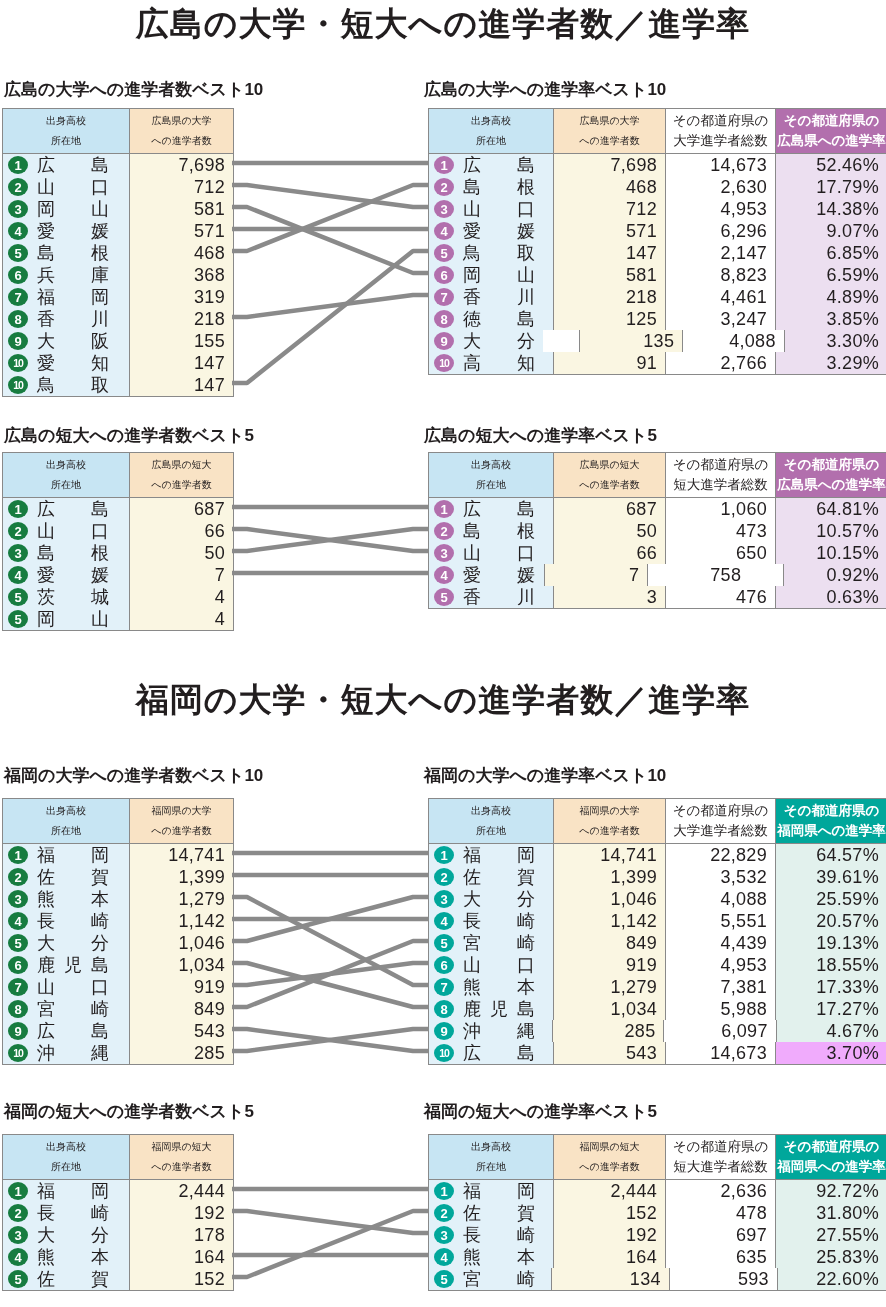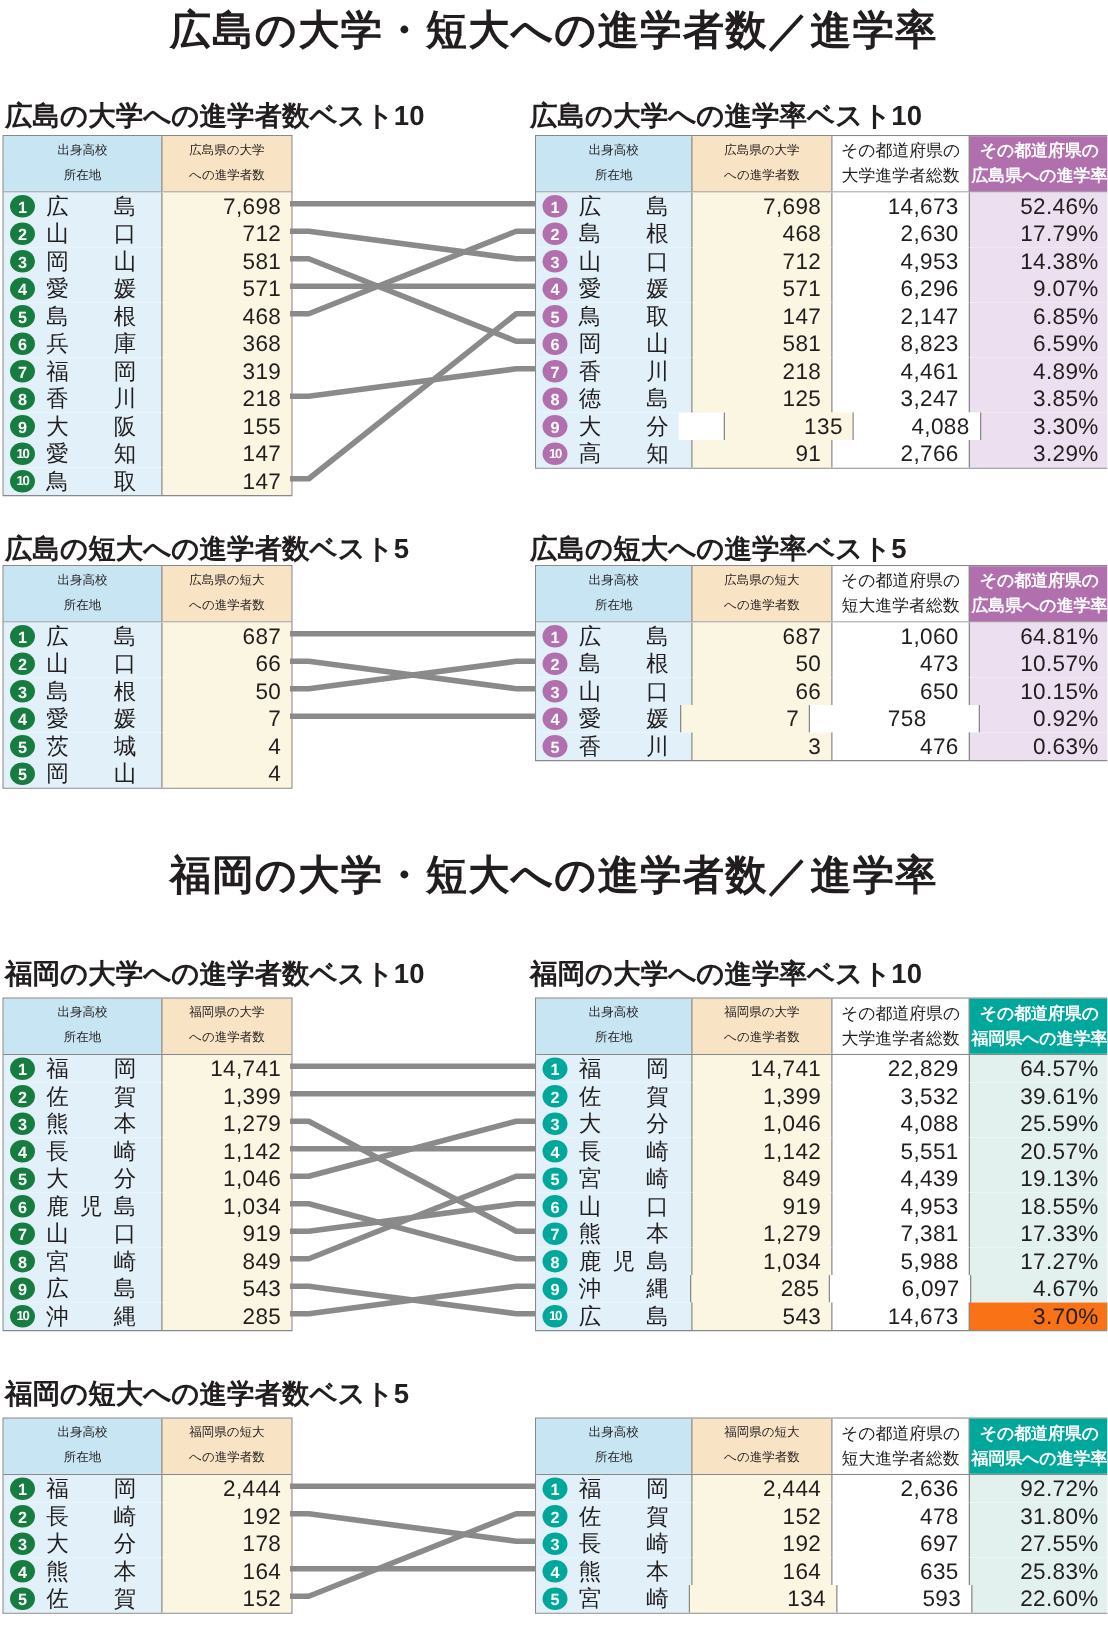--- a/index.html
+++ b/index.html
@@ -5,21 +5,21 @@
   html,body { margin:0; padding:0; background:#ffffff; }
   #canvas {
     position:relative; width:886px; height:1307px; background:#ffffff;
     font-family:"Liberation Sans", sans-serif; color:#221e1f; overflow:hidden;
   }
   .main-title {
     position:absolute; left:0; width:100%; text-align:center;
     font-size:33px; font-weight:bold; letter-spacing:1px; white-space:nowrap;
   }
   .subtitle {
-    position:absolute; font-size:22px; font-weight:bold; white-space:nowrap;
+    position:absolute; font-size:17px; font-weight:bold; white-space:nowrap;
   }
   .tbl {
     position:absolute; border:1px solid #898989; background:#ffffff;
     box-sizing:content-box;
   }
   .thead { display:flex; height:44px; border-bottom:1px solid #898989; }
   .th {
     box-sizing:border-box; display:flex; flex-direction:column;
     justify-content:center; align-items:center; height:44px; text-align:center;
   }
@@ -575,36 +575,37 @@
         <div class="td num" style="width: 113px; background: rgb(255, 255, 255);">6,097</div>
         <div class="td num" style="width: 112px; background: rgb(226, 241, 237);">4.67%</div>
       </div>
       <div class="trow">
         <div class="td c0" style="width: 124px; background: rgb(226, 241, 249);">
           <span class="badge badge-sm" style="background: rgb(0, 167, 155);">10</span>
           <span class="pref">広島</span>
         </div>
         <div class="td num" style="width: 112px; background: rgb(250, 246, 226);">543</div>
         <div class="td num" style="width: 110px; background: rgb(255, 255, 255);">14,673</div>
-        <div class="td num" style="width: 112px; background: #f97316;">3.70%</div>
+        <div class="td num" style="width: 112px; background: #f0abfc;">3.70%</div>
       </div>
     </div>
     <svg class="connector" width="196" height="268" style="left: 232px; top: 798px;">
       <path d="M 0 55 L 15 55 L 181 55 L 196 55" fill="none" stroke="#8a8a8a" stroke-width="4.5" stroke-linejoin="round"></path>
       <path d="M 0 77 L 15 77 L 181 77 L 196 77" fill="none" stroke="#8a8a8a" stroke-width="4.5" stroke-linejoin="round"></path>
       <path d="M 0 99 L 15 99 L 181 187 L 196 187" fill="none" stroke="#8a8a8a" stroke-width="4.5" stroke-linejoin="round"></path>
       <path d="M 0 121 L 15 121 L 181 121 L 196 121" fill="none" stroke="#8a8a8a" stroke-width="4.5" stroke-linejoin="round"></path>
       <path d="M 0 143 L 15 143 L 181 99 L 196 99" fill="none" stroke="#8a8a8a" stroke-width="4.5" stroke-linejoin="round"></path>
       <path d="M 0 165 L 15 165 L 181 209 L 196 209" fill="none" stroke="#8a8a8a" stroke-width="4.5" stroke-linejoin="round"></path>
       <path d="M 0 187 L 15 187 L 181 165 L 196 165" fill="none" stroke="#8a8a8a" stroke-width="4.5" stroke-linejoin="round"></path>
       <path d="M 0 209 L 15 209 L 181 143 L 196 143" fill="none" stroke="#8a8a8a" stroke-width="4.5" stroke-linejoin="round"></path>
       <path d="M 0 231 L 15 231 L 181 253 L 196 253" fill="none" stroke="#8a8a8a" stroke-width="4.5" stroke-linejoin="round"></path>
       <path d="M 0 253 L 15 253 L 181 231 L 196 231" fill="none" stroke="#8a8a8a" stroke-width="4.5" stroke-linejoin="round"></path>
     </svg>
     <div class="subtitle" style="left: 4px; top: 1100px;">福岡の短大への進学者数ベスト5</div>
+    <div class="subtitle" style="left: 424px; top: 1100px;">福岡の短大への進学率ベスト5</div>
     <div class="tbl" style="left: 2px; top: 1134px; width: 230px;">
       <div class="thead">
         <div class="th th-pref" style="width: 126px; background: rgb(199, 229, 243);">
           <div class="th-line">出身高校</div>
           <div class="th-line">所在地</div>
         </div>
         <div class="th th-count" style="width: 104px; background: rgb(249, 227, 197);">
           <div class="th-line">福岡県の短大</div>
           <div class="th-line">への進学者数</div>
         </div>

